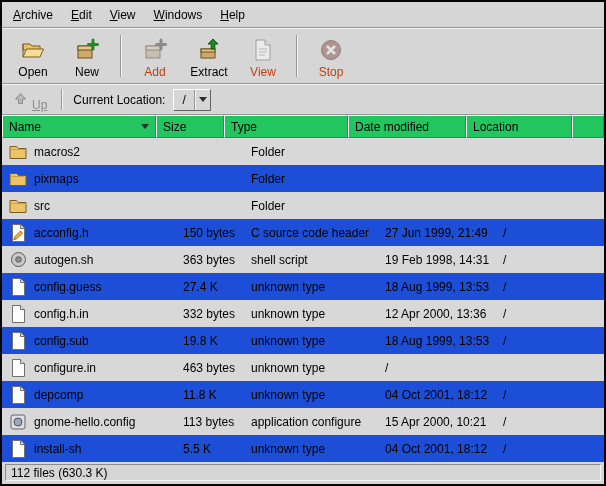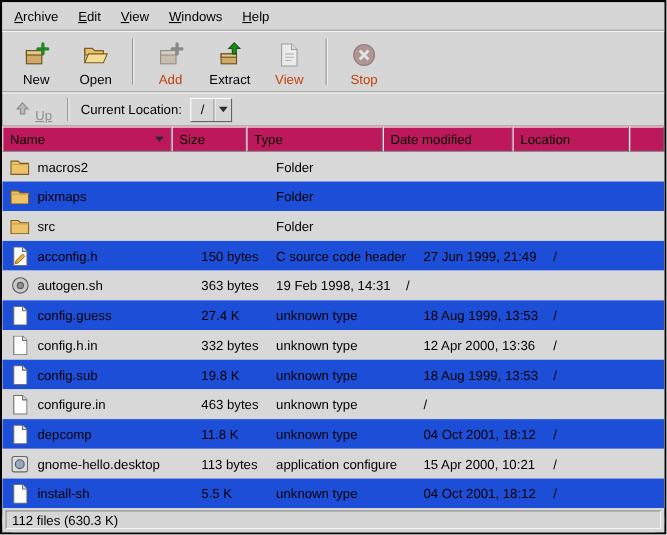--- a/index.html
+++ b/index.html
@@ -70,21 +70,21 @@
   }
   .tri-down {
     width:0; height:0;
     border-left:4px solid transparent; border-right:4px solid transparent;
     border-top:5px solid #2c2c2c;
   }
 
   
   .header-row { display:flex; height:23px; flex:0 0 23px; }
   .col-h {
-    background:#be185d;
+    background:#22c55e;
     border-top:1px solid #f8f8f8; border-left:1px solid #f8f8f8;
     border-bottom:1px solid #6a6a6a; border-right:1px solid #6a6a6a;
     display:flex; align-items:center; padding:0 6px;
     white-space:nowrap; overflow:hidden;gap:36px;
   }
   .col-h.c-name { width:154px; }
   .col-h.c-size { width:68px; }
   .col-h.c-type { width:124px; }
   .col-h.c-date { width:118px; }
   .col-h.c-loc  { width:106px; }
@@ -97,21 +97,21 @@
   .row.odd  { background:#1d4ed8; }
   .cell { padding:0 7px; white-space:nowrap; overflow:hidden; }
   .cell.name { width:154px; display:flex; align-items:center; gap:7px; }
   .cell.size { width:68px;margin-left:20px; }
   .cell.type { width:134px; }
   .cell.date { width:118px; }
   .cell.loc  { flex:1; }
   .ficon { display:flex; align-items:center; width:18px; justify-content:center; }
 
   
-  .statusbar { height:22px; flex:0 0 22px; padding:2px 3px 3px 3px; background:#d6d6d6;border-radius:10px; }
+  .statusbar { height:22px; flex:0 0 22px; padding:2px 3px 3px 3px; background:#d6d6d6; }
   .status-inner {
     height:100%;
     border-top:1px solid #8c8c8c; border-left:1px solid #8c8c8c;
     border-bottom:1px solid #f5f5f5; border-right:1px solid #f5f5f5;
     display:flex; align-items:center; padding:0 5px;
   }
 </style>
 </head>
 <body>
 
@@ -119,42 +119,42 @@
 
   <div class="menubar">
     <div class="menu-item"><span class="mn">A</span><span>rchive</span></div>
     <div class="menu-item"><span class="mn">E</span><span>dit</span></div>
     <div class="menu-item"><span class="mn">V</span><span>iew</span></div>
     <div class="menu-item"><span class="mn">W</span><span>indows</span></div>
     <div class="menu-item"><span class="mn">H</span><span>elp</span></div>
   </div>
 
   <div class="toolbar">
+    <div class="tb-btn">
+      <span class="tb-icon">
+        <svg width="24" height="24" viewBox="0 0 24 24">
+          <path d="M2 6 h7 l2 2 h8 v4 H2 z" fill="#e8c06e" stroke="#7a5c1e"></path>
+          <path d="M2 19 l3.5 -8 H22.5 l-3.5 8 z" fill="#f5dd96" stroke="#7a5c1e"></path>
+          <path d="M2 19 V6" stroke="#7a5c1e"></path>
+        </svg>
+      </span>
+      <span class="tb-label">Open</span>
+    </div>
     <div class="tb-btn">
       <span class="tb-icon">
         <svg width="24" height="24" viewBox="0 0 24 24">
           <rect x="3" y="8" width="14" height="12" fill="#cfa968" stroke="#6b4f1d"></rect>
           <rect x="3" y="8" width="14" height="4" fill="#e6c78c" stroke="#6b4f1d"></rect>
           <g stroke="#1f8a1f" stroke-width="3" stroke-linecap="round">
               <path d="M18 2 v9"></path>
               <path d="M13.5 6.5 h9"></path>
             </g>
         </svg>
       </span>
       <span class="tb-label">New</span>
-    </div>
-    <div class="tb-btn">
-      <span class="tb-icon">
-        <svg width="24" height="24" viewBox="0 0 24 24">
-          <path d="M2 6 h7 l2 2 h8 v4 H2 z" fill="#e8c06e" stroke="#7a5c1e"></path>
-          <path d="M2 19 l3.5 -8 H22.5 l-3.5 8 z" fill="#f5dd96" stroke="#7a5c1e"></path>
-          <path d="M2 19 V6" stroke="#7a5c1e"></path>
-        </svg>
-      </span>
-      <span class="tb-label">Open</span>
     </div>
     <div class="tb-sep"></div>
     <div class="tb-btn disabled">
       <span class="tb-icon">
         <svg width="24" height="24" viewBox="0 0 24 24">
           <rect x="3" y="8" width="14" height="12" fill="#cfa968" stroke="#6b4f1d"></rect>
           <rect x="3" y="8" width="14" height="4" fill="#e6c78c" stroke="#6b4f1d"></rect>
           <g stroke="#4b4b4b" stroke-width="3" stroke-linecap="round">
               <path d="M18 2 v9"></path>
               <path d="M13.5 6.5 h9"></path>
@@ -304,20 +304,21 @@
     <div class="cell name">
       <span class="ficon">
             <svg width="17" height="17" viewBox="0 0 17 17">
               <circle cx="8.5" cy="8.5" r="7" fill="#c9c9c9" stroke="#5a5a5a"></circle>
               <circle cx="8.5" cy="8.5" r="2.8" fill="#8f8f8f" stroke="#5a5a5a"></circle>
             </svg>
           </span>
       <span>autogen.sh</span>
     </div>
     <div class="cell size">363 bytes</div>
+    <div class="cell type">shell script</div>
     <div class="cell date">19 Feb 1998, 14:31</div>
     <div class="cell loc">/</div>
   </div>
       <div class="row odd">
     <div class="cell name">
       <span class="ficon">
             <svg width="14" height="18" viewBox="0 0 14 18">
               <path d="M1.5 .5 h8 l4 4 V17.5 H1.5 z" fill="#fdfdfd" stroke="#6f6f6f"></path>
               <path d="M9.5 .5 v4 h4" fill="#e2e2e2" stroke="#6f6f6f"></path>
             </svg>
@@ -389,21 +390,21 @@
     <div class="cell loc">/</div>
   </div>
       <div class="row even">
     <div class="cell name">
       <span class="ficon">
             <svg width="16" height="16" viewBox="0 0 16 16">
               <rect x="1" y="1" width="14" height="14" rx="2" fill="#dedede" stroke="#666666"></rect>
               <circle cx="8" cy="8" r="4" fill="#9aa7b8" stroke="#4a5a6a"></circle>
             </svg>
           </span>
-      <span>gnome-hello.desktop</span>
+      <span>gnome-hello.config</span>
     </div>
     <div class="cell size">113 bytes</div>
     <div class="cell type">application configure</div>
     <div class="cell date">15 Apr 2000, 10:21</div>
     <div class="cell loc">/</div>
   </div>
       <div class="row odd">
     <div class="cell name">
       <span class="ficon">
             <svg width="14" height="18" viewBox="0 0 14 18">

